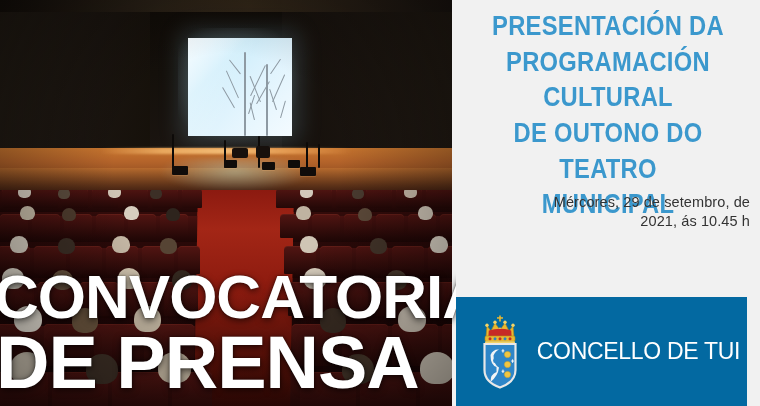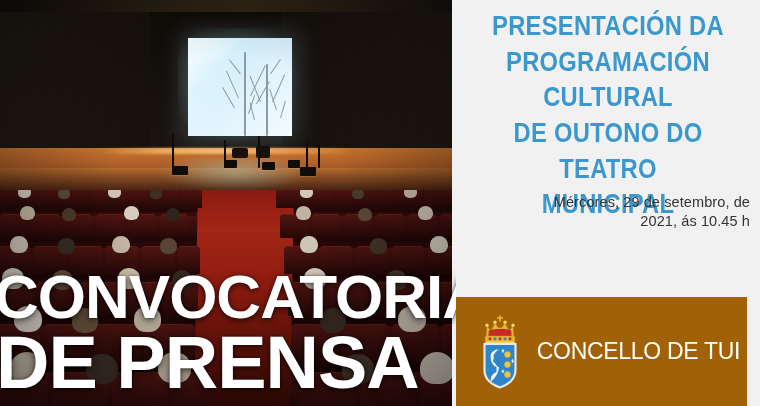--- a/index.html
+++ b/index.html
@@ -158,21 +158,21 @@
     text-align:center;
     color:#5cb3e0;
     font-size:15px;
     letter-spacing:-.1px;
     white-space:nowrap;
   }
 
   
   .footer{
     position:absolute;left:456px;top:297px;width:291px;height:109px;
-    background:#a16207;
+    background:#0369a1;
   }
   .brandrow{
     position:absolute;left:0;top:0;width:304px;height:109px;
     display:flex;align-items:center;justify-content:center;gap:13px;
   }
   .crest{width:48px;height:74px;position:relative;flex:0 0 auto;}
   .brandname{
     color:#ffffff;
     font-size:23px;
     font-weight:400;

